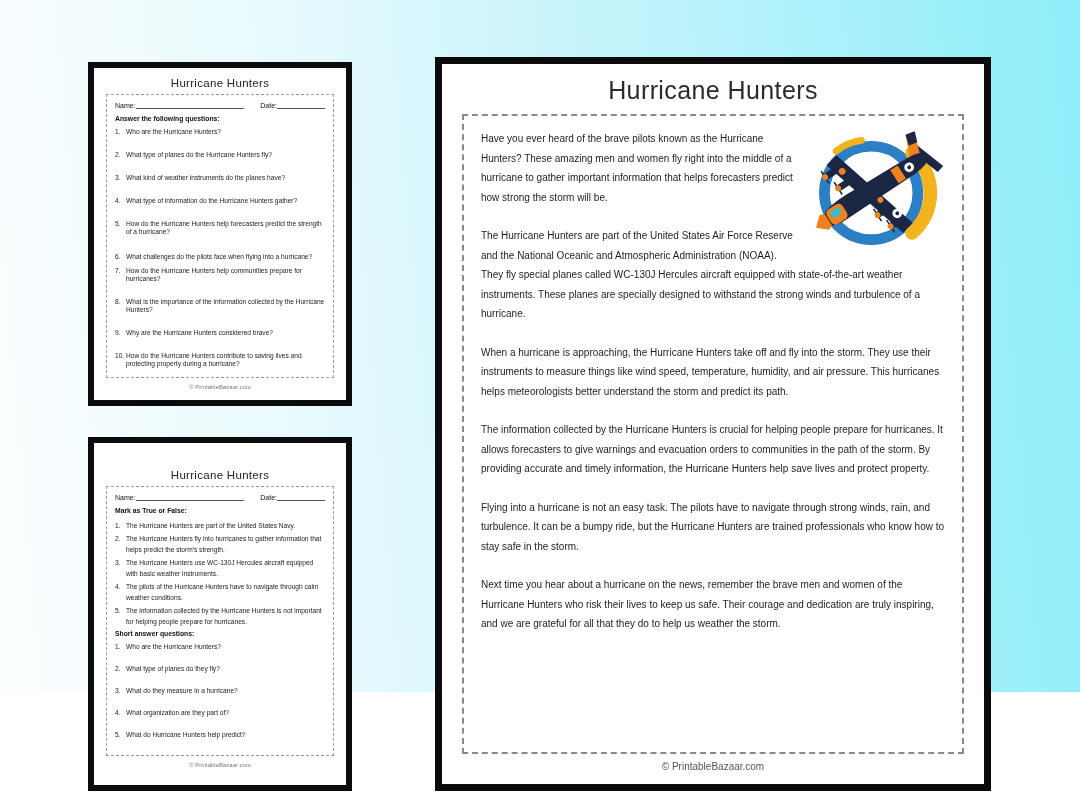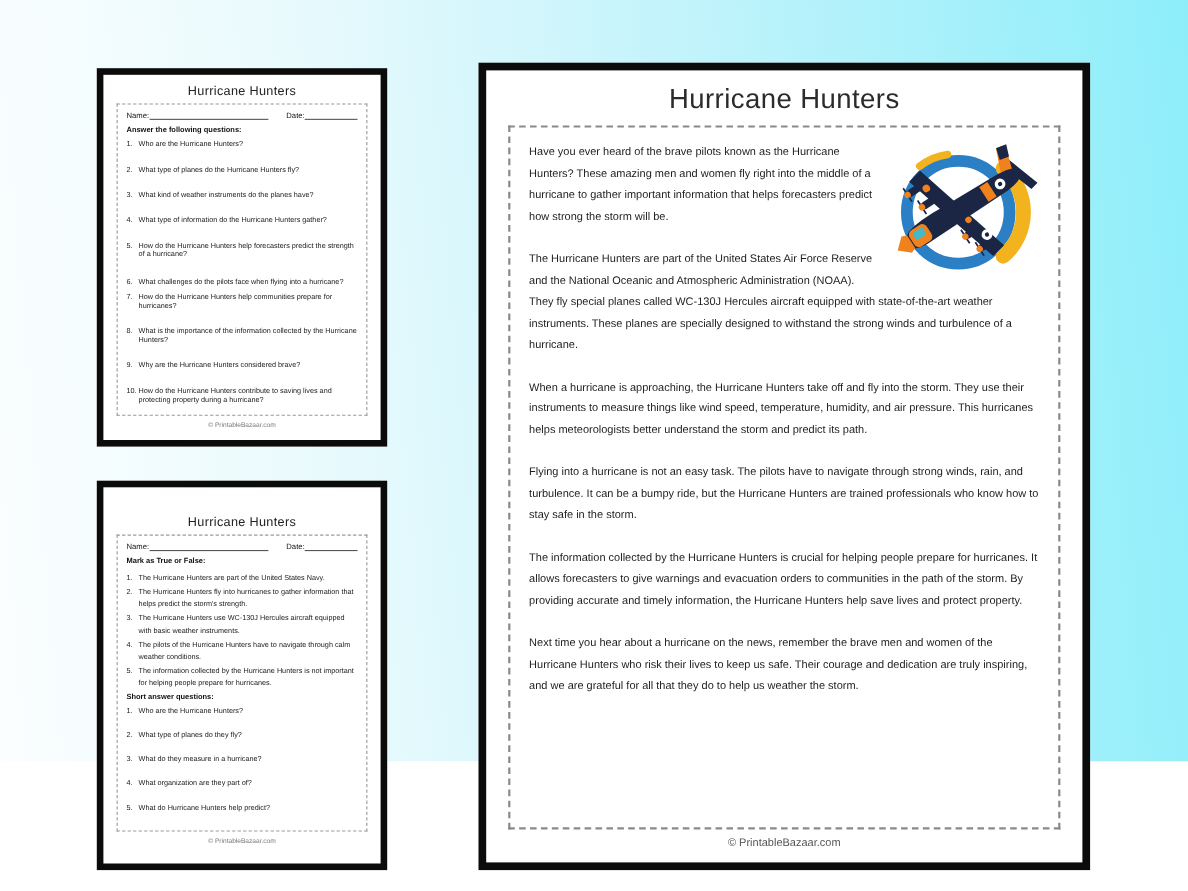--- a/index.html
+++ b/index.html
@@ -153,21 +153,21 @@
             <circle cx="80" cy="97" r="5" fill="#fff"></circle>
               <circle cx="80" cy="97" r="2" fill="#1b2544"></circle>
             <circle cx="56" cy="30" r="3.5" fill="#f0811c"></circle>
             <circle cx="73" cy="76" r="3" fill="#f0811c"></circle>
           </g>
         </svg>
 
         <p>Have you ever heard of the brave pilots known as the Hurricane Hunters? These amazing men and women fly right into the middle of a hurricane to gather important information that helps forecasters predict how strong the storm will be.</p>
         <p>The Hurricane Hunters are part of the United States Air Force Reserve and the National Oceanic and Atmospheric Administration (NOAA). They fly special planes called WC-130J Hercules aircraft equipped with state-of-the-art weather instruments. These planes are specially designed to withstand the strong winds and turbulence of a hurricane.</p>
         <p>When a hurricane is approaching, the Hurricane Hunters take off and fly into the storm. They use their instruments to measure things like wind speed, temperature, humidity, and air pressure. This hurricanes helps meteorologists better understand the storm and predict its path.</p>
+        <p>The information collected by the Hurricane Hunters is crucial for helping people prepare for hurricanes. It allows forecasters to give warnings and evacuation orders to communities in the path of the storm. By providing accurate and timely information, the Hurricane Hunters help save lives and protect property.</p>
         <p>Flying into a hurricane is not an easy task. The pilots have to navigate through strong winds, rain, and turbulence. It can be a bumpy ride, but the Hurricane Hunters are trained professionals who know how to stay safe in the storm.</p>
-        <p>The information collected by the Hurricane Hunters is crucial for helping people prepare for hurricanes. It allows forecasters to give warnings and evacuation orders to communities in the path of the storm. By providing accurate and timely information, the Hurricane Hunters help save lives and protect property.</p>
         <p>Next time you hear about a hurricane on the news, remember the brave men and women of the Hurricane Hunters who risk their lives to keep us safe. Their courage and dedication are truly inspiring, and we are grateful for all that they do to help us weather the storm.</p>
       </div>
       <div class="p-foot">© PrintableBazaar.com</div>
     </div>
   </div>
 
 </div>
 
 </body></html>

